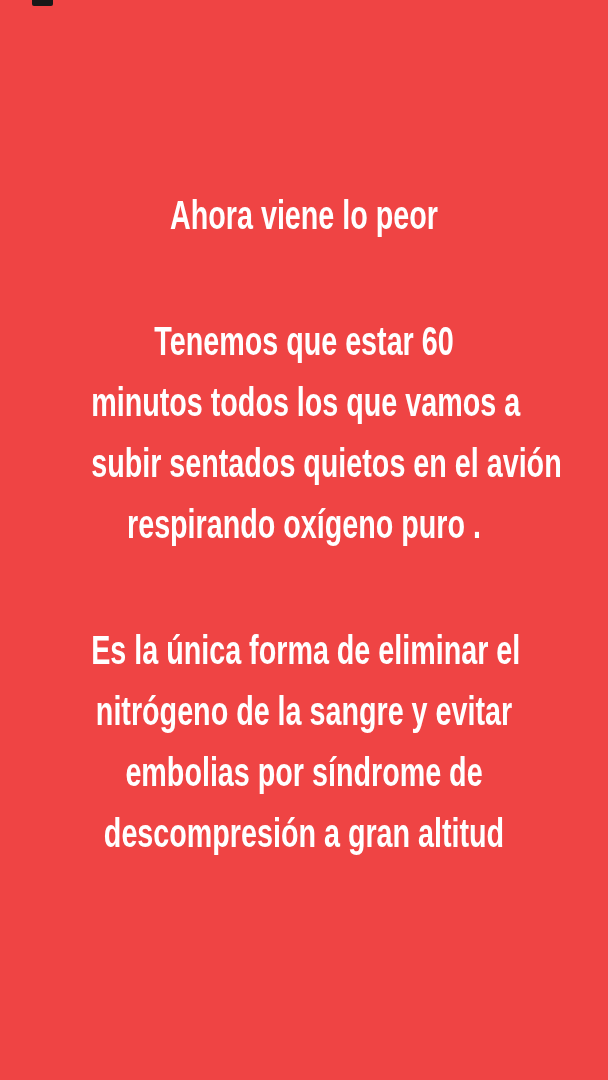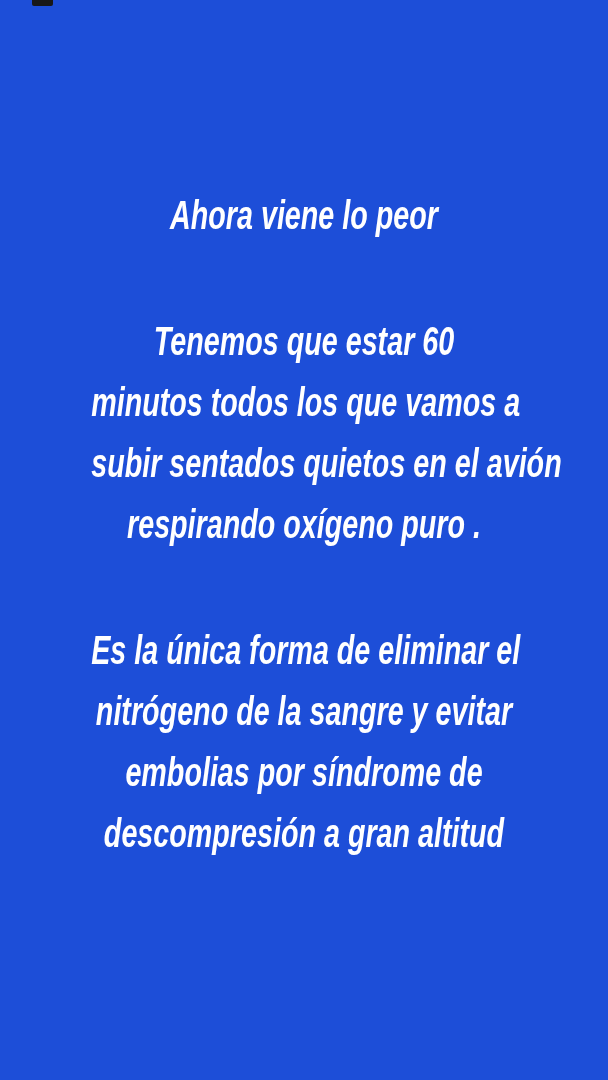--- a/index.html
+++ b/index.html
@@ -10,22 +10,21 @@
     width: 608px;
     height: 1080px;
     background: #000000;
     position: relative;
     overflow: hidden;
     font-family: "Liberation Sans", sans-serif;
   }
   .canvas {
     position: absolute;
     inset: 0;
-    background: #1d4ed8;
-    font-style: italic;
+    background: #ef4444;
   }
   .top-remnant {
     position: absolute;
     left: 32px;
     top: 0;
     width: 21px;
     height: 6px;
     background: #181818;
     border-radius: 0 0 2px 2px;
   }

